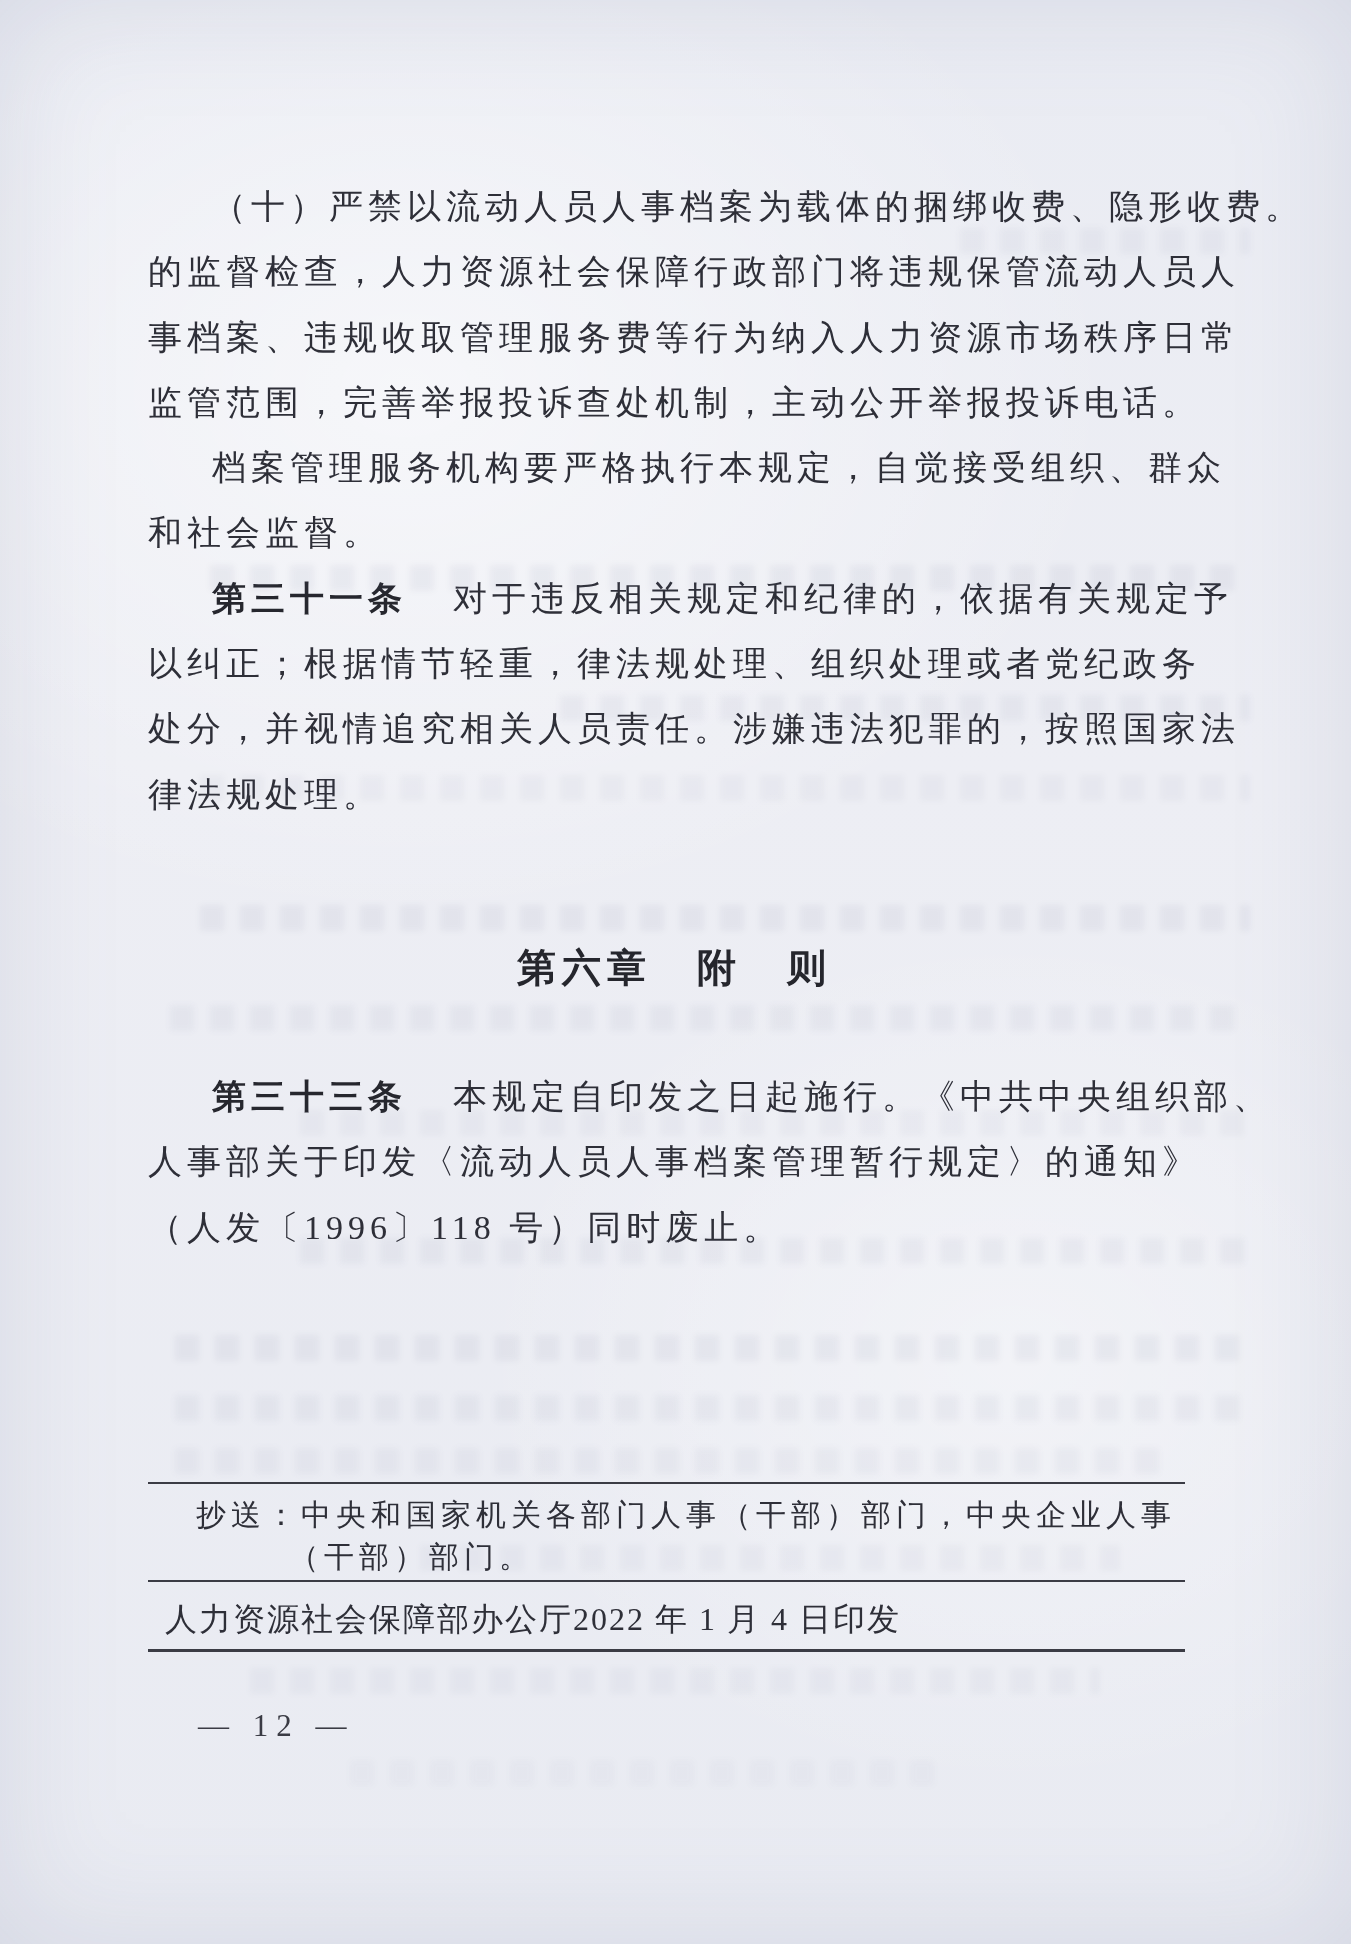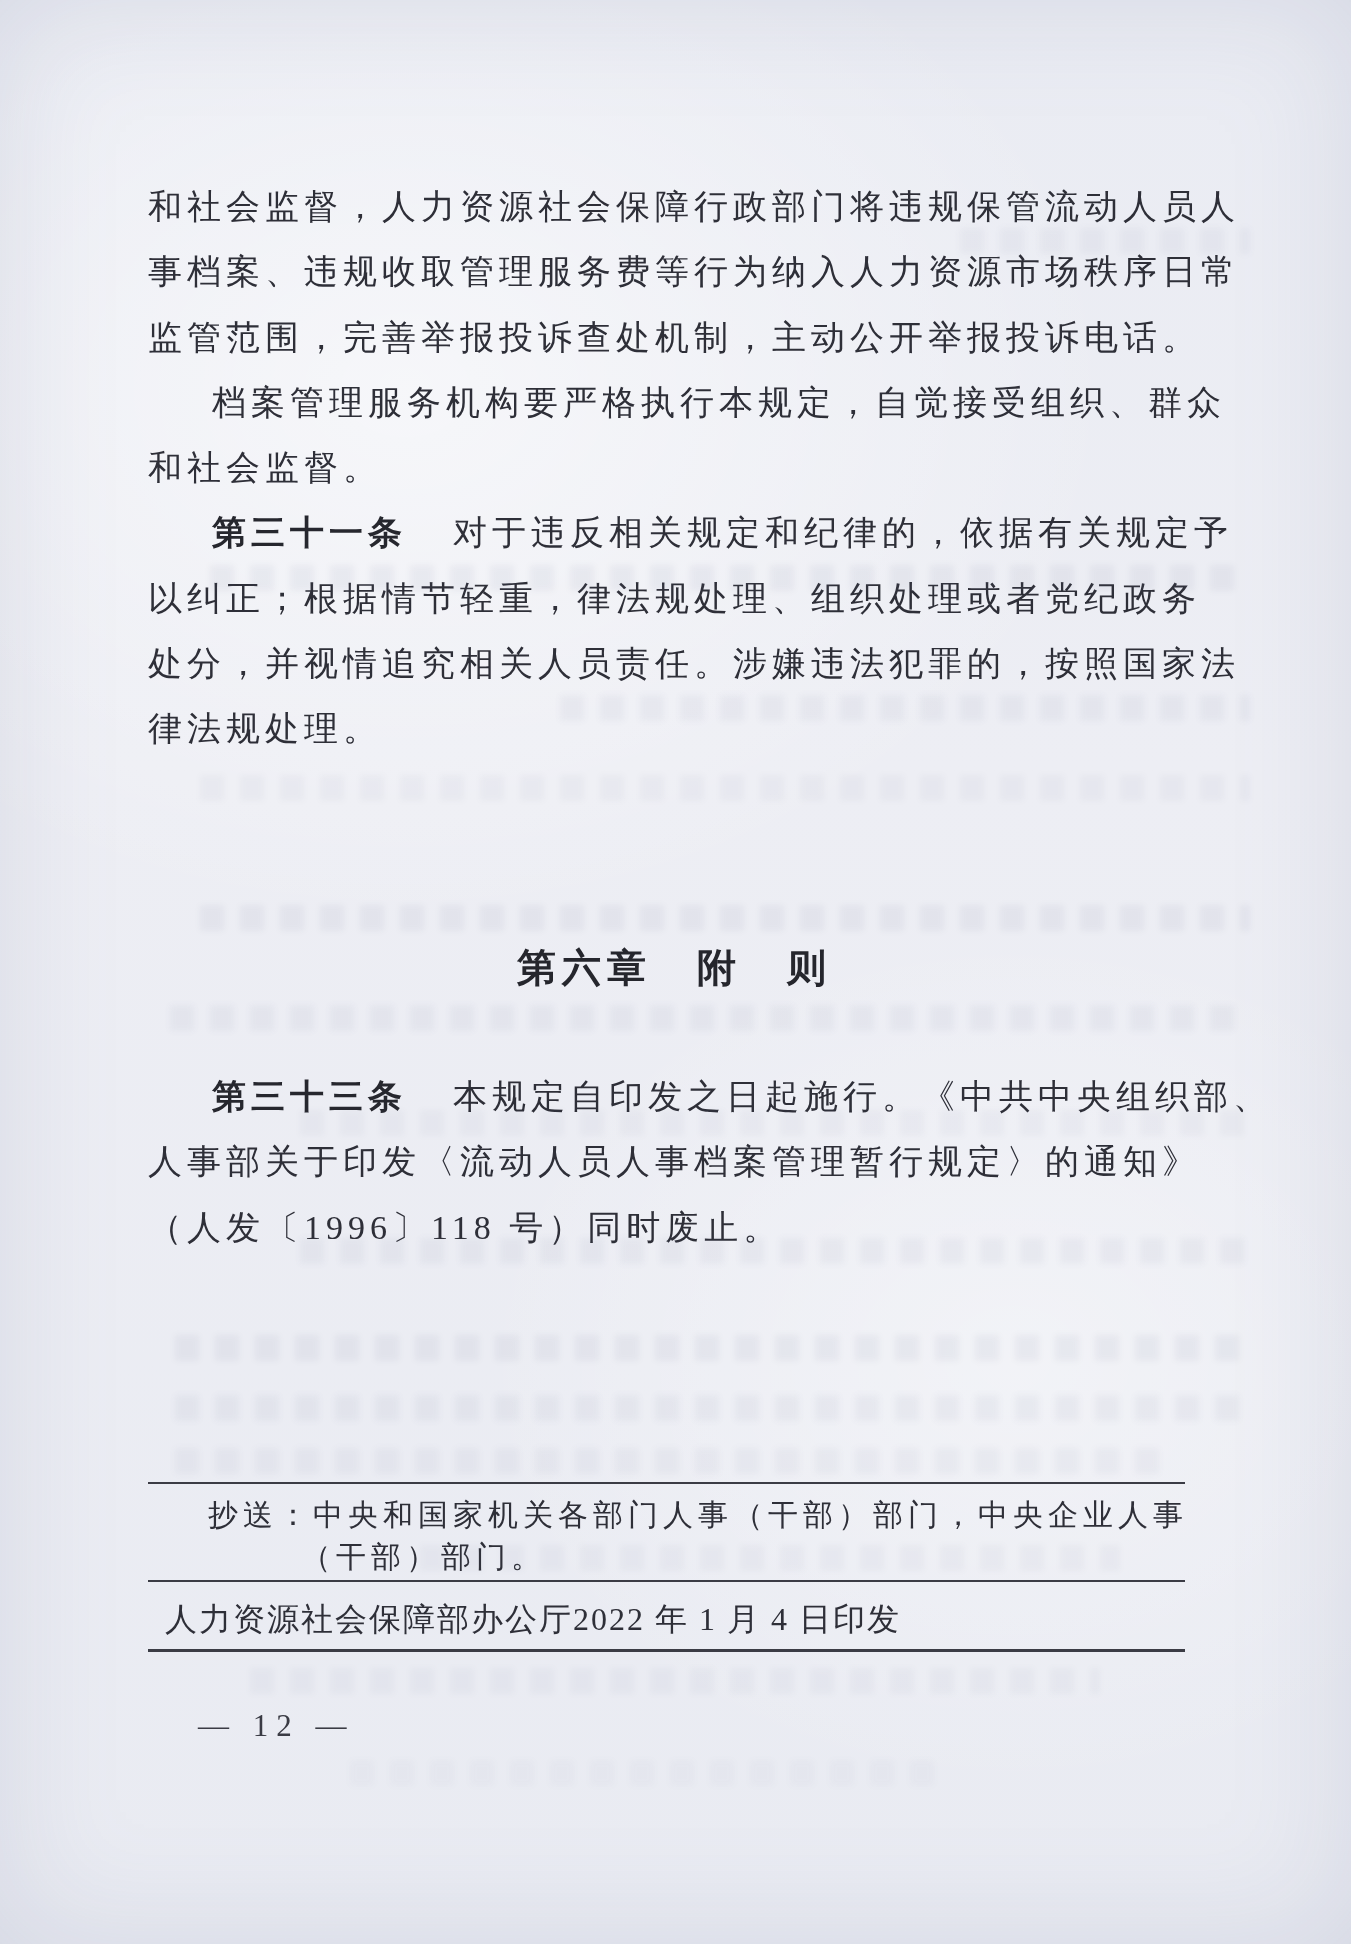--- a/index.html
+++ b/index.html
@@ -31,21 +31,21 @@
     position:absolute;left:132px;top:938px;width:1085px;
     text-align:center;font-size:39px;font-weight:bold;line-height:60px;
     letter-spacing:6px;font-family:"Liberation Sans", sans-serif;color:#25262d;
   }
   
   .rule{position:absolute;left:148px;width:1037px;background:#3b3c45;}
   .rule-1{top:1482px;height:2px;}
   .rule-2{top:1580px;height:2px;}
   .rule-3{top:1649px;height:3px;}
   .cc{
-    position:absolute;left:208px;top:1494px;width:1000px;
+    position:absolute;left:196px;top:1494px;width:1000px;
     font-size:30px;line-height:42px;letter-spacing:5px;white-space:nowrap;
   }
   .cc .cc2{padding-left:93px;}
   .issuer-row{
     position:absolute;left:165px;top:1598px;width:997px;
     display:flex;align-items:baseline;
     font-size:32px;letter-spacing:2px;white-space:nowrap;
   }
   .pagenum{
     position:absolute;left:198px;top:1708px;
@@ -60,21 +60,22 @@
     filter:blur(3px);
     pointer-events:none;
   }
 </style>
 </head>
 <body>
 
 <div class="page">
 
   <div class="textblock tb-a">
-    <div class="line"><span>和社会监督，人力资源社会保障行政部门将违规保管流动人员人</span></div>
+    <div class="line indent"><span>（十）严禁以流动人员人事档案为载体的捆绑收费、隐形收费。</span></div>
+    <div class="line"><span>的监督检查，人力资源社会保障行政部门将违规保管流动人员人</span></div>
     <div class="line"><span>事档案、违规收取管理服务费等行为纳入人力资源市场秩序日常</span></div>
     <div class="line"><span>监管范围，完善举报投诉查处机制，主动公开举报投诉电话。</span></div>
     <div class="line indent"><span>档案管理服务机构要严格执行本规定，自觉接受组织、群众</span></div>
     <div class="line"><span>和社会监督。</span></div>
     <div class="line indent"><span class="lead">第三十一条</span><span>对于违反相关规定和纪律的，依据有关规定予</span></div>
     <div class="line"><span>以纠正；根据情节轻重，律法规处理、组织处理或者党纪政务</span></div>
     <div class="line"><span>处分，并视情追究相关人员责任。涉嫌违法犯罪的，按照国家法</span></div>
     <div class="line"><span>律法规处理。</span></div>
   </div>
 

